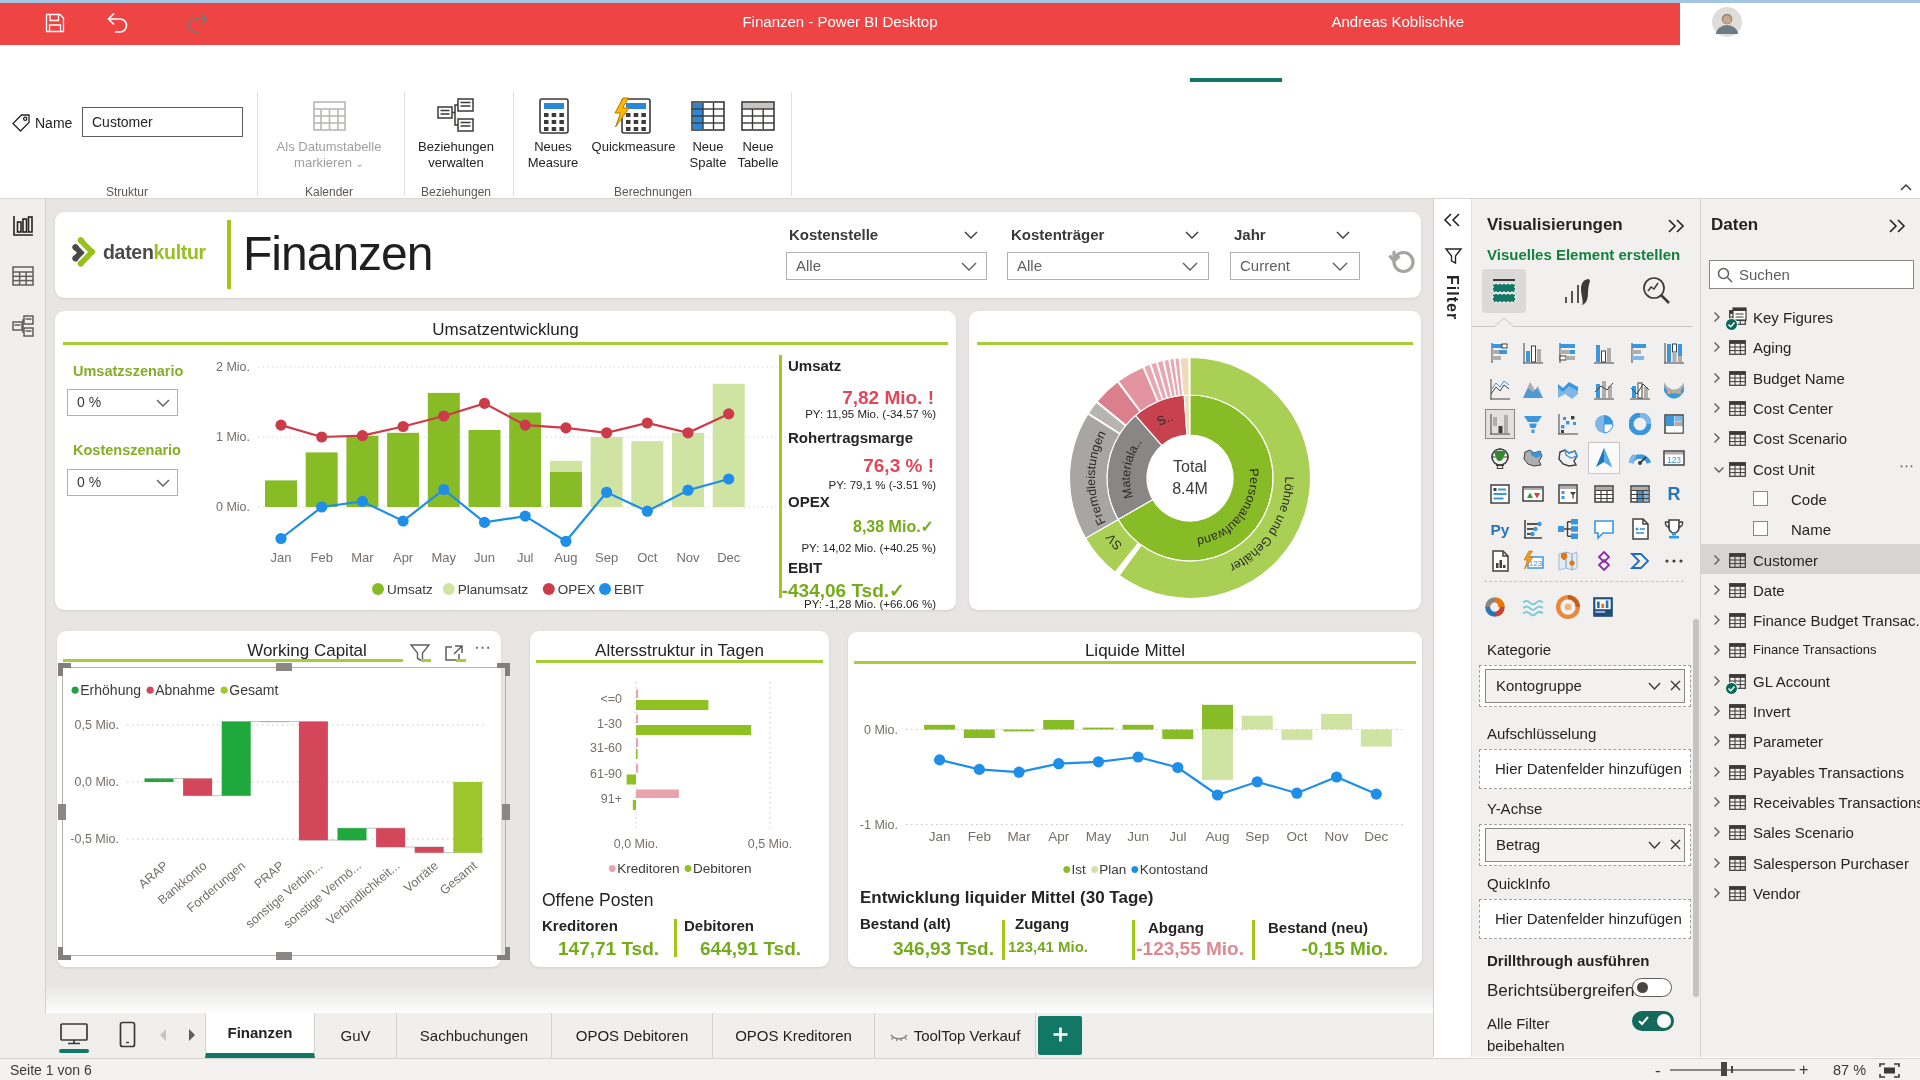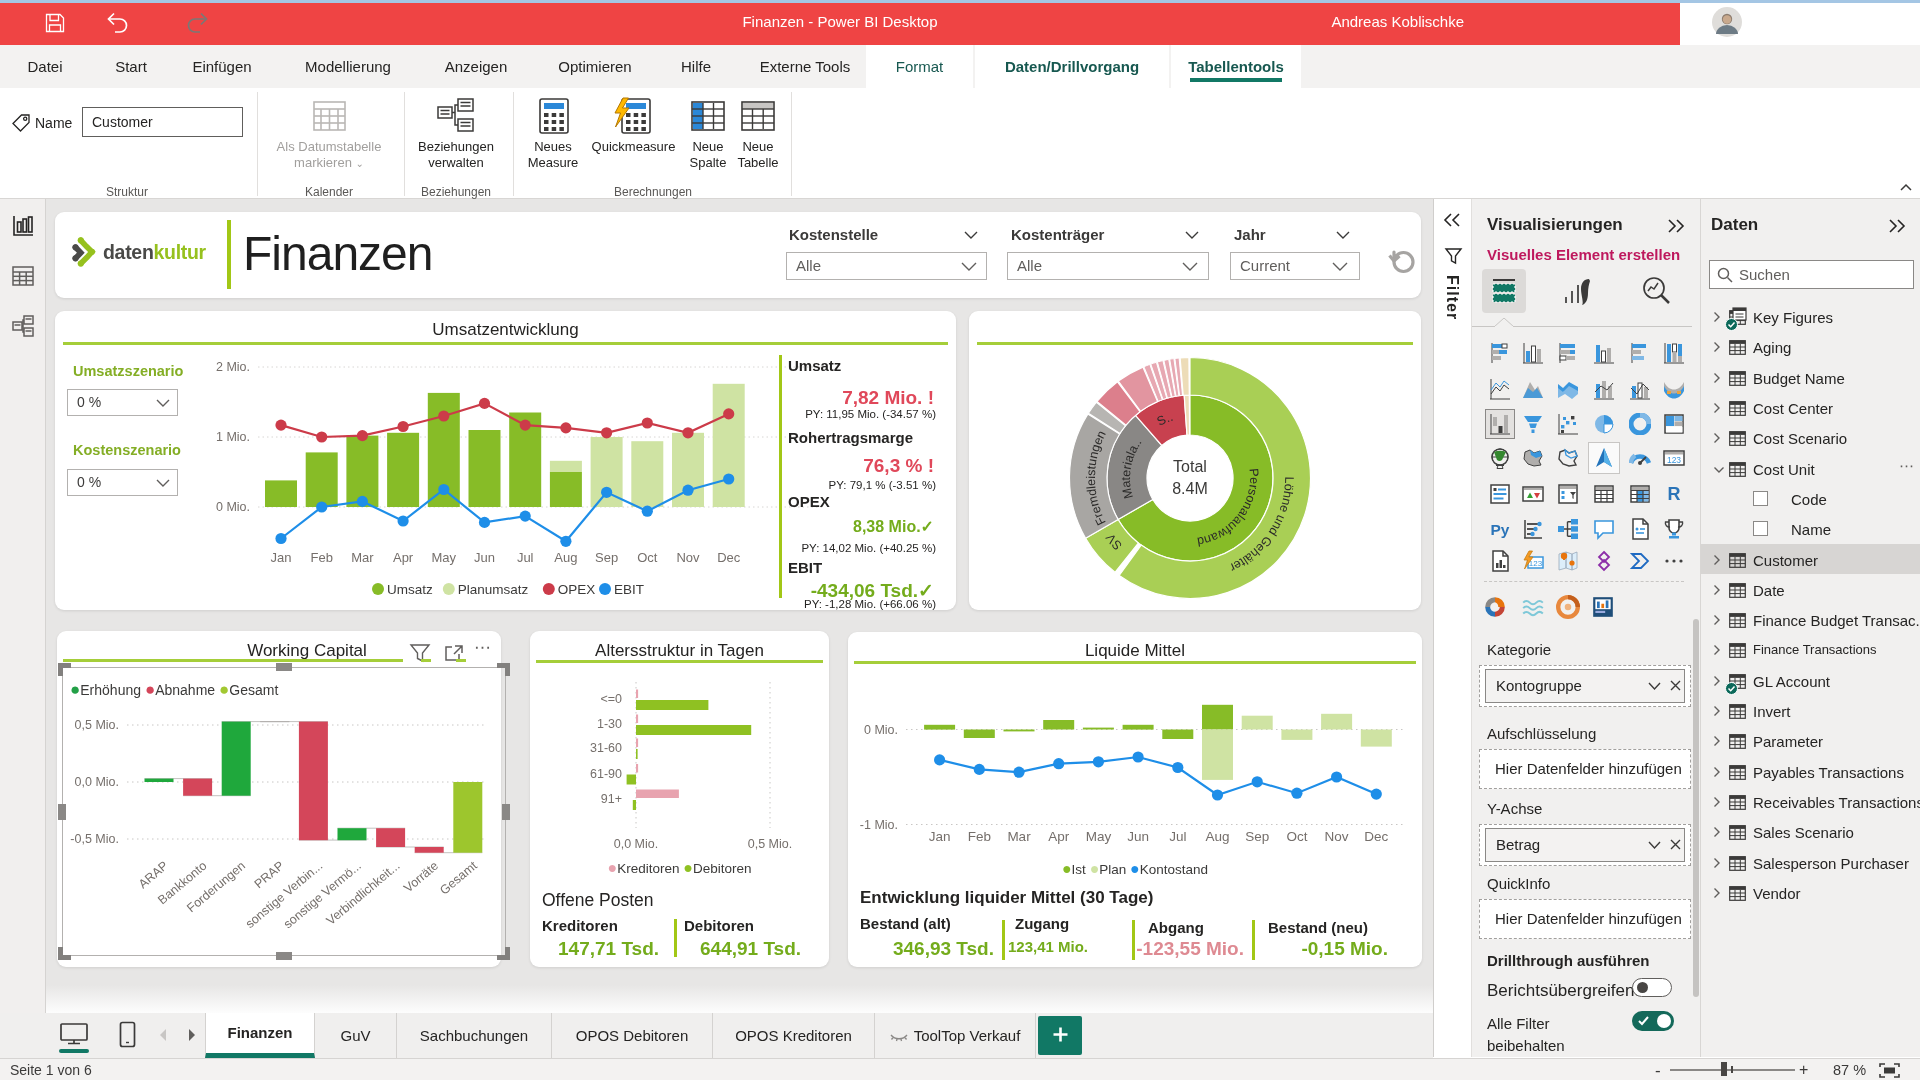--- a/index.html
+++ b/index.html
@@ -73,33 +73,20 @@
         <rect width="14" height="1.6" x="4" fill="#fff"></rect>
       </svg>
     <svg class="svgabs" style="left:1836px;top:14px" width="20" height="16" viewBox="0 0 20 16" fill="none" stroke="#fff" stroke-width="1.3">
         <rect x="4" y="1" width="12" height="12"></rect>
       </svg>
     <svg class="svgabs" style="left:1891px;top:14px" width="20" height="16" viewBox="0 0 20 16" stroke="#fff" stroke-width="1.3">
         <path d="M4 1 L16 13 M16 1 L4 13"></path>
       </svg>
   </div>
 
-  <div id="ribbontabs">
-    <div class="rtab" style="left:24px;width:42px;">Datei</div>
-    <div class="rtab" style="left:108px;width:46px;">Start</div>
-    <div class="rtab" style="left:186px;width:72px;">Einfügen</div>
-    <div class="rtab" style="left:292px;width:112px;">Modellierung</div>
-    <div class="rtab" style="left:436px;width:80px;">Anzeigen</div>
-    <div class="rtab" style="left:548px;width:94px;">Optimieren</div>
-    <div class="rtab" style="left:674px;width:44px;">Hilfe</div>
-    <div class="rtab" style="left:750px;width:110px;">Externe Tools</div>
-    <div class="rtab ctx" style="left:866px;width:107px;">Format</div>
-    <div class="rtab ctx b" style="left:975px;width:194px;">Daten/Drillvorgang</div>
-    <div class="rtab ctx b" style="left:1171px;width:130px;">Tabellentools</div>
-  </div>
   <div id="tt-underline"></div>
 
   <div id="ribbon">
 
     <svg class="svgabs" style="left:11px;top:25px" width="20" height="20" viewBox="0 0 20 20" fill="none" stroke="#252423" stroke-width="1.3">
         <path d="M2 10.5 L10.5 2 H18 V9.5 L9.5 18 Z"></path>
         <circle cx="14.2" cy="5.8" r="1.6"></circle>
       </svg>
     <div class="abs" style="left:35px;top:27px;font-size:14px;color:#252423;">Name</div>
     <div class="abs" style="left:82px;top:19px;width:161px;height:30px;border:1px solid #605e5c;background:#fff;font-size:14px;color:#252423;line-height:28px;padding-left:9px;">Customer</div>
@@ -365,21 +352,21 @@
       <div class="abs" style="left:733px;top:46px;font-size:15px;font-weight:bold;color:#252423;">Umsatz</div>
       <div class="abs" style="left:733px;top:76px;width:146px;text-align:right;font-size:19px;font-weight:bold;color:#e0485a;">7,82 Mio. !</div>
       <div class="abs" style="left:733px;top:97px;width:148px;text-align:right;font-size:11.5px;color:#252423;">PY: 11,95 Mio. (-34.57 %)</div>
       <div class="abs" style="left:733px;top:118px;font-size:15px;font-weight:bold;color:#252423;">Rohertragsmarge</div>
       <div class="abs" style="left:733px;top:144px;width:146px;text-align:right;font-size:19px;font-weight:bold;color:#e0485a;">76,3 % !</div>
       <div class="abs" style="left:733px;top:168px;width:148px;text-align:right;font-size:11.5px;color:#252423;">PY: 79,1 % (-3.51 %)</div>
       <div class="abs" style="left:733px;top:182px;font-size:15px;font-weight:bold;color:#252423;">OPEX</div>
       <div class="abs" style="left:733px;top:206px;width:146px;text-align:right;font-size:16px;font-weight:bold;color:#74ac1c;">8,38 Mio.✓</div>
       <div class="abs" style="left:733px;top:231px;width:148px;text-align:right;font-size:11.5px;color:#252423;">PY: 14,02 Mio. (+40.25 %)</div>
       <div class="abs" style="left:733px;top:248px;font-size:15px;font-weight:bold;color:#252423;">EBIT</div>
-      <div class="abs" style="left:733px;top:268px;width:146px;text-align:right;font-size:19px;font-weight:bold;color:#74ac1c;">-434,06 Tsd.✓</div>
+      <div class="abs" style="left:704px;top:268px;width:146px;text-align:right;font-size:19px;font-weight:bold;color:#74ac1c;">-434,06 Tsd.✓</div>
       <div class="abs" style="left:733px;top:287px;width:148px;text-align:right;font-size:11.5px;color:#252423;">PY: -1,28 Mio. (+66.06 %)</div>
     </div>
 
     <div class="card" style="left:923px;top:112px;width:452px;height:299px;">
       <div class="cline" style="left:8px;top:31px;width:436px;"></div>
       <svg class="svgabs" style="left:0px;top:0px" width="452" height="299" viewBox="0 0 452 299" font-family="Liberation Sans,sans-serif">
         <defs>
         <path id="lg" d="M288.2 99.8 A95 95 0 0 1 188.5 256.3" fill="none"></path>
         <path id="sv" d="M162.5 241.9 A95 95 0 0 1 137.1 211.6" fill="none"></path>
         <path id="fl" d="M145.1 224.2 A95 95 0 0 1 145.1 109.8" fill="none"></path>
@@ -605,21 +592,21 @@
         <path d="M2 2 H17 L11.5 9 V16 L7.5 13.8 V9 Z"></path>
       </svg>
     <div class="abs" style="left:9px;top:76px;writing-mode:vertical-rl;font-size:16px;font-weight:bold;color:#252423;letter-spacing:1px;">Filter</div>
   </div>
 
   <div id="vizpanel">
     <div class="abs" style="left:15px;top:16px;font-size:17px;font-weight:bold;color:#252423;">Visualisierungen</div>
     <svg class="svgabs" style="left:194px;top:19px" width="20" height="16" viewBox="0 0 20 16" fill="none" stroke="#252423" stroke-width="1.6">
         <path d="M3 2 L9 8 L3 14 M11 2 L17 8 L11 14"></path>
       </svg>
-    <div class="abs" style="left:15px;top:47px;font-size:15px;font-weight:bold;color:#be185d;">Visuelles Element erstellen</div>
+    <div class="abs" style="left:15px;top:47px;font-size:15px;font-weight:bold;color:#15803d;">Visuelles Element erstellen</div>
     <div class="abs" style="left:10px;top:70px;width:44px;height:44px;background:#dcdad8;border-radius:4px;"></div>
     <svg class="svgabs" style="left:19px;top:78px" width="26" height="28" viewBox="0 0 26 28">
         <path d="M2 3 h22" stroke="#3b3a39" stroke-width="2"></path>
         <rect x="2" y="7" width="22" height="8" fill="#117865" stroke="#fff" stroke-width="1.2" stroke-dasharray="2 2"></rect>
         <rect x="2" y="17" width="22" height="8" fill="#117865" stroke="#fff" stroke-width="1.2" stroke-dasharray="2 2"></rect>
       </svg>
     <svg class="svgabs" style="left:90px;top:76px" width="30" height="32" viewBox="0 0 30 32" fill="none" stroke="#3b3a39" stroke-width="1.7">
         <path d="M4 22 L4 28 M10 16 L10 28 M16 10 L16 28"></path>
         <path d="M27 4 C22 4 19 8 19 14 C19 20 22 28 20 30 C24 29 26 24 26 18 C26 13 27 9 28 6 Z" fill="#3b3a39" stroke="none"></path>
       </svg>

